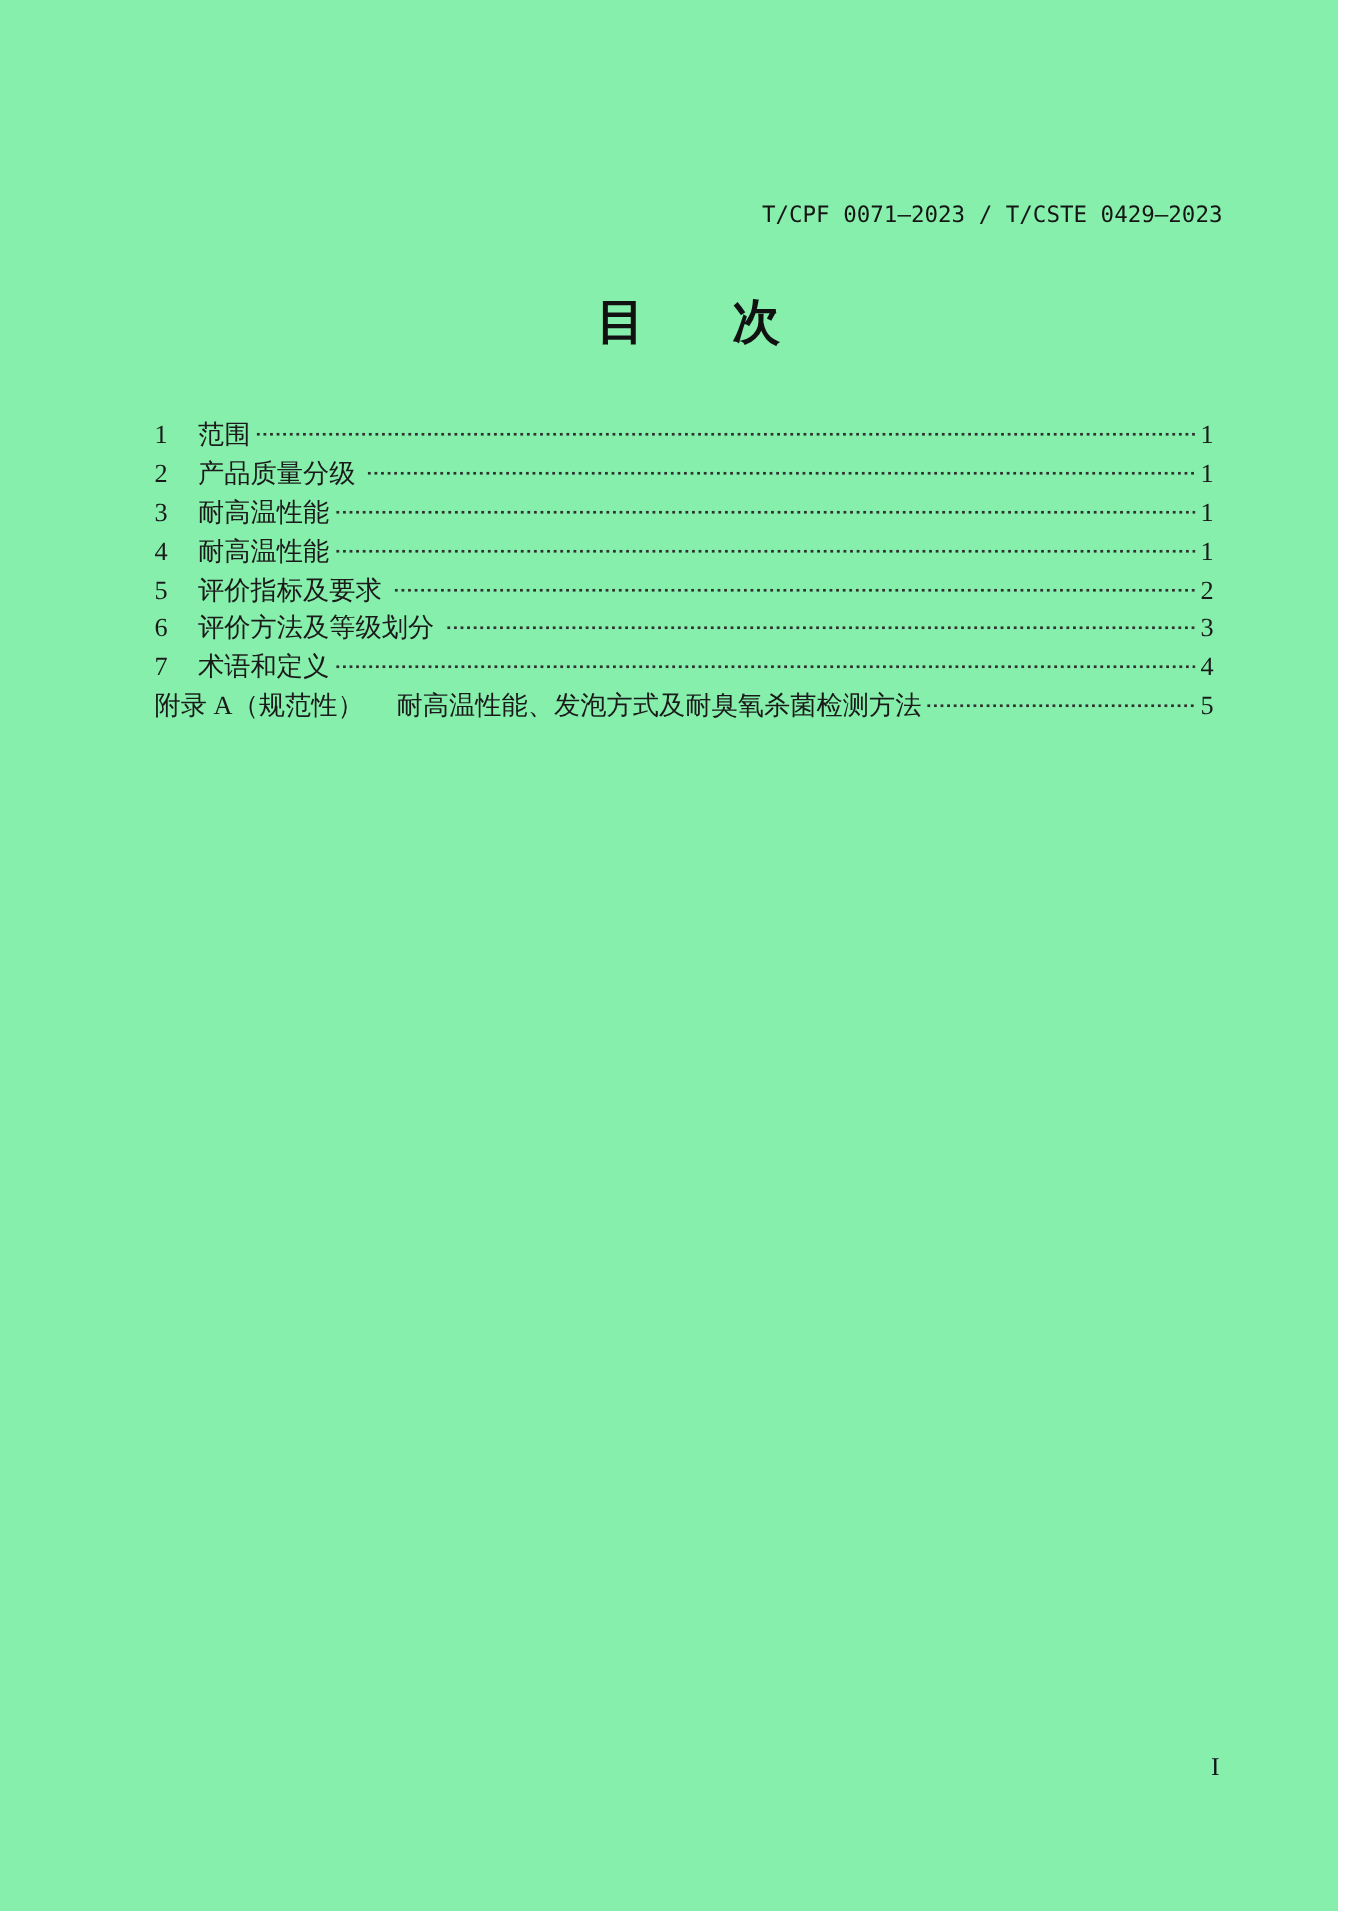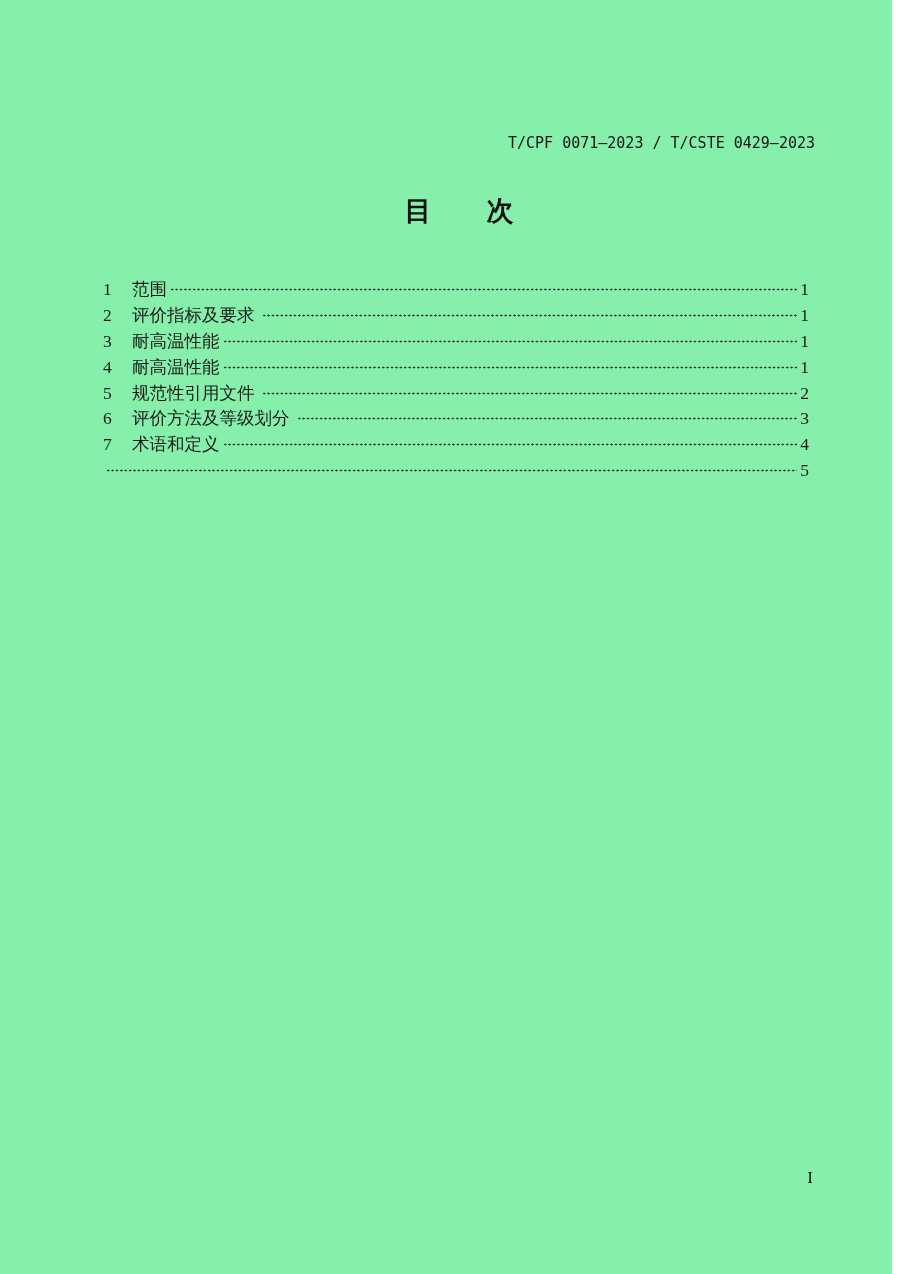--- a/index.html
+++ b/index.html
@@ -24,21 +24,21 @@
     font-size: 15px;
     color: #151515;
     white-space: pre;
   }
   .doc-title {
     position: absolute;
     top: 193px; left: 103px; width: 712px;
     margin: 0;
     text-align: center;
     font-family: "DejaVu Sans", "Liberation Sans", sans-serif;
-    font-size: 27px;
+    font-size: 32px;
     font-weight: 700;
     letter-spacing: 12px;
     text-indent: 12px;
     color: #111111;
     white-space: pre;
   }
   .toc {
     position: absolute;
     top: 277px; left: 103px; width: 706px;
   }
@@ -87,26 +87,26 @@
 <div class="page">
 
   <div class="doc-header">
     <span>T/CPF 0071—2023 / T/CSTE 0429—2023</span>
   </div>
 
   <h1 class="doc-title">目  次</h1>
 
   <div class="toc" id="toc">
       <div class="toc-row"><span class="toc-num">1</span><span class="toc-label">范围</span><span class="toc-leader"></span><span class="toc-page">1</span></div>
-      <div class="toc-row"><span class="toc-num">2</span><span class="toc-label">评价指标及要求 </span><span class="toc-leader"></span><span class="toc-page">1</span></div>
+      <div class="toc-row"><span class="toc-num">2</span><span class="toc-label">产品质量分级 </span><span class="toc-leader"></span><span class="toc-page">1</span></div>
       <div class="toc-row"><span class="toc-num">3</span><span class="toc-label">耐高温性能</span><span class="toc-leader"></span><span class="toc-page">1</span></div>
       <div class="toc-row"><span class="toc-num">4</span><span class="toc-label">耐高温性能</span><span class="toc-leader"></span><span class="toc-page">1</span></div>
-      <div class="toc-row"><span class="toc-num">5</span><span class="toc-label">规范性引用文件 </span><span class="toc-leader"></span><span class="toc-page">2</span></div>
+      <div class="toc-row"><span class="toc-num">5</span><span class="toc-label">评价指标及要求 </span><span class="toc-leader"></span><span class="toc-page">2</span></div>
       <div class="toc-row"><span class="toc-num">6</span><span class="toc-label">评价方法及等级划分 </span><span class="toc-leader"></span><span class="toc-page">3</span></div>
       <div class="toc-row"><span class="toc-num">7</span><span class="toc-label">术语和定义</span><span class="toc-leader"></span><span class="toc-page">4</span></div>
-      <div class="toc-row"><span class="toc-leader"></span><span class="toc-page">5</span></div>
+      <div class="toc-row"><span class="toc-label">附录 A（规范性）　 耐高温性能、发泡方式及耐臭氧杀菌检测方法</span><span class="toc-leader"></span><span class="toc-page">5</span></div>
     </div>
 
   <div class="doc-footer">
     <span>I</span>
   </div>
 
 </div>
 
 </body></html>

